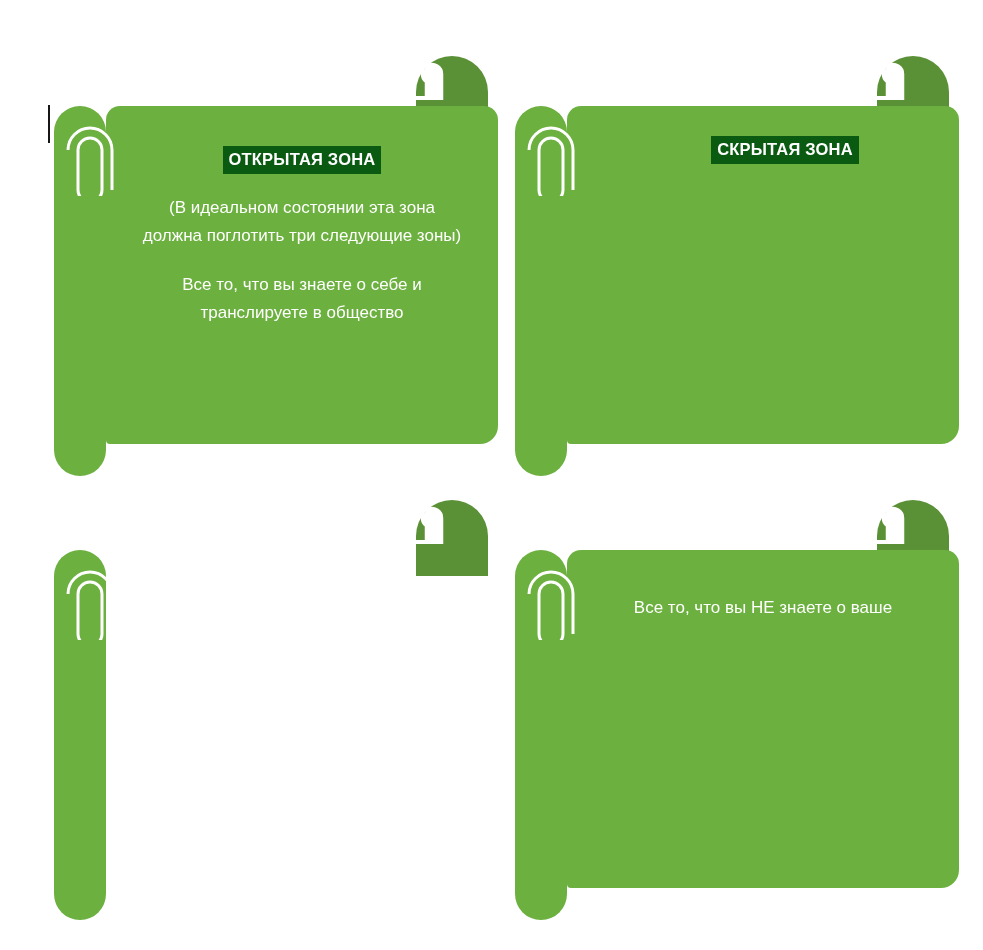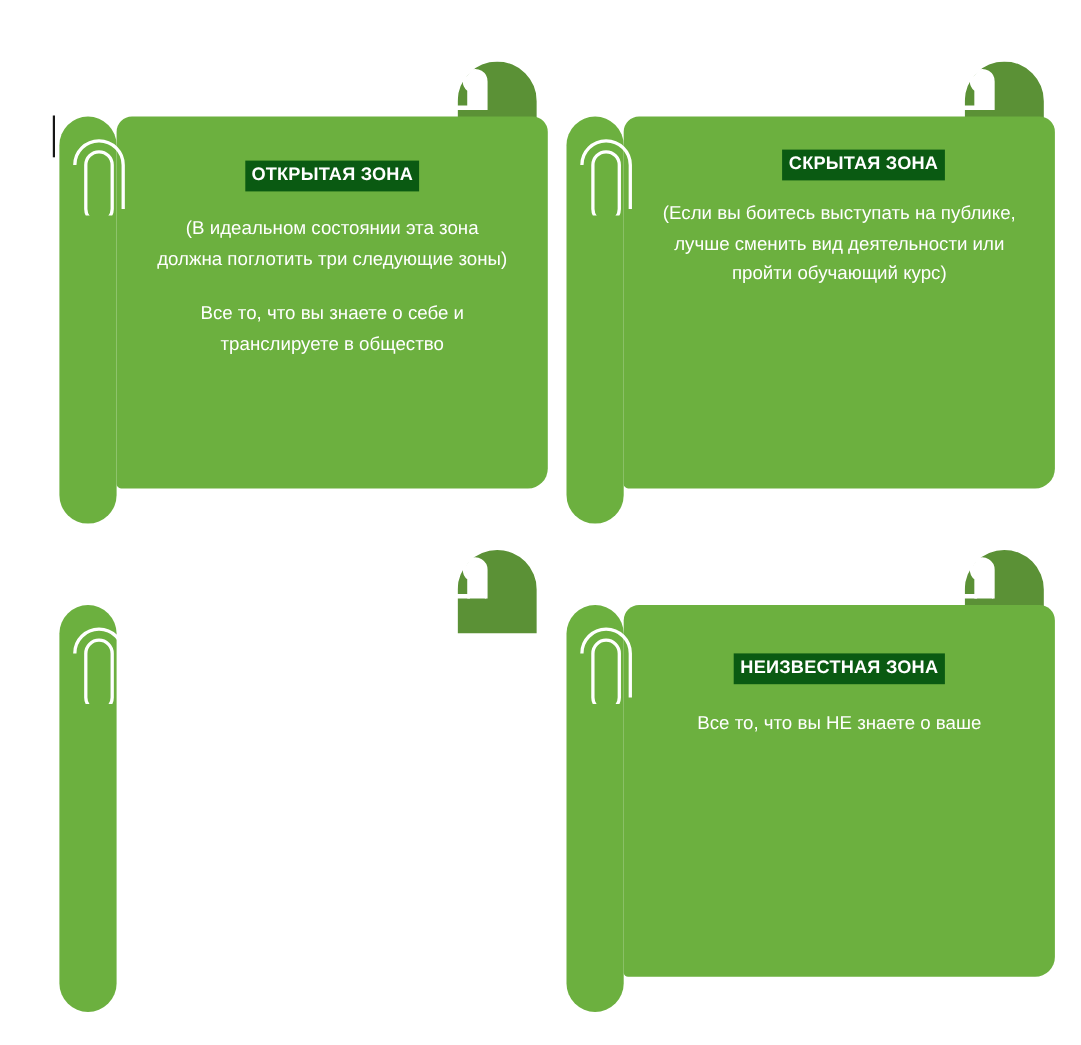--- a/index.html
+++ b/index.html
@@ -173,21 +173,20 @@
 
     <div class="roll-curl">
       <svg viewBox="0 0 82 92">
         <path d="M14 46 A22 22 0 0 1 58 46 L58 86" fill="none" stroke="#ffffff" stroke-width="3"></path>
         <path d="M24 46 A12 12 0 0 1 48 46 L48 86 A12 12 0 0 1 24 86 Z" fill="none" stroke="#ffffff" stroke-width="3"></path>
       </svg>
     </div>
 
     <div class="paper">
       <div class="zone-title">СКРЫТАЯ ЗОНА</div>
-      <p class="zone-line">(Если вы боитесь выступать на публике, лучше сменить вид деятельности или пройти обучающий курс)</p>
     </div>
   </div>
 
   <div class="scroll p3">
     <div class="curl-tr">
       <svg viewBox="0 0 72 76">
         <path d="M36 0 A36 36 0 0 1 72 36 L72 76 L0 76 L0 44 L26 44 L26 18 A10 10 0 1 0 10 26 L10 40 L0 40 L0 36 A36 36 0 0 1 36 0 Z" fill="#5b9136"></path>
         <path d="M26 44 L26 18 A10 10 0 1 0 10 26 L10 44" fill="none" stroke="#ffffff" stroke-width="2.5"></path>
       </svg>
     </div>
@@ -214,18 +213,17 @@
     <div class="roll-left"></div>
 
     <div class="roll-curl">
       <svg viewBox="0 0 82 92">
         <path d="M14 46 A22 22 0 0 1 58 46 L58 86" fill="none" stroke="#ffffff" stroke-width="3"></path>
         <path d="M24 46 A12 12 0 0 1 48 46 L48 86 A12 12 0 0 1 24 86 Z" fill="none" stroke="#ffffff" stroke-width="3"></path>
       </svg>
     </div>
 
     <div class="paper">
-      <div class="zone-title">НЕИЗВЕСТНАЯ ЗОНА</div>
       <p class="zone-line">Все то, что вы НЕ знаете о ваше</p>
     </div>
   </div>
 
 </div>
 
 </body></html>

